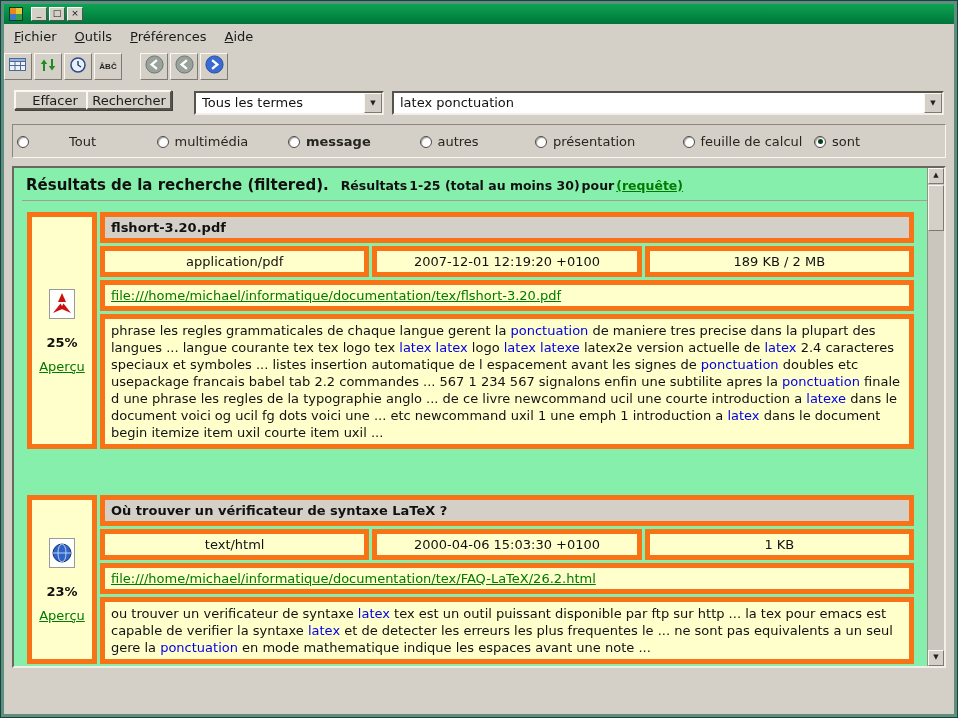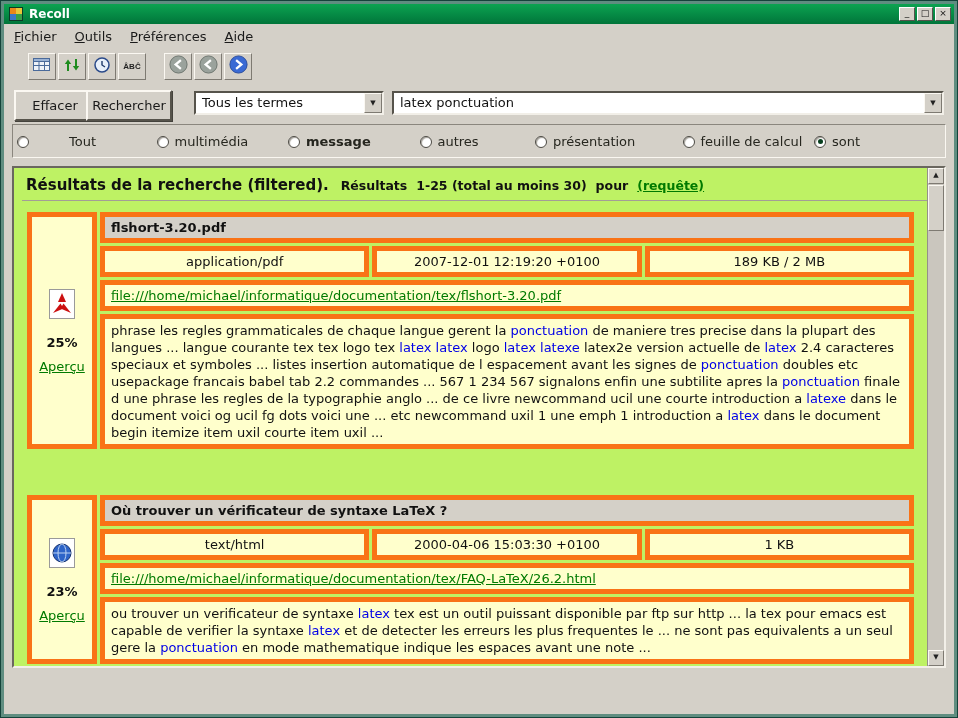--- a/index.html
+++ b/index.html
@@ -20,29 +20,29 @@
   .tb-ctrl { width:16px; height:14px; background:#d4d0c8; border:1px solid; border-color:#ffffff #55524c #55524c #ffffff;
     margin-left:2px; font-size:9px; line-height:11px; text-align:center; color:#111; cursor:pointer; }
 
   
   .menubar { position:absolute; top:20px; left:0; right:0; height:24px; display:flex; align-items:center;
     padding:0 10px; gap:18px; font-size:13px; color:#1a1a1a; }
   .menu-item { cursor:pointer; }
   .menu-item .accel { text-decoration:underline; }
 
   
-  .toolbar { position:absolute; top:44px; left:0; right:0; height:36px; display:flex; align-items:center; padding:0 24px; gap:18px; }
+  .toolbar { position:absolute; top:44px; left:0; right:0; height:36px; display:flex; align-items:center; padding:0 0; gap:18px; }
   .tb-group { display:flex; gap:2px; }
   .tb-btn { width:28px; height:27px; background:#d4d0c8; border:1px solid; border-color:#fbf8f2 #7e7a72 #7e7a72 #fbf8f2;
     display:flex; align-items:center; justify-content:center; cursor:pointer; padding:0; }
   .abc { font-size:8px; font-weight:bold; color:#222; letter-spacing:0; }
 
   
   .searchrow { position:absolute; top:82px; left:0; right:0; height:32px; }
-  .push-btn { position:absolute; top:4px; height:31px; background:#d4d0c8; border:2px solid;
+  .push-btn { position:absolute; top:4px; height:20px; background:#d4d0c8; border:2px solid;
     border-color:#fbf8f2 #56534b #56534b #fbf8f2; box-shadow:1px 1px 0 #44423c;
     font-size:13px; color:#1a1a1a; text-align:center; font-family:inherit; cursor:pointer; }
   #clear-btn { left:10px; width:82px; }
   #search-btn { left:82px; width:86px; }
   .combo { position:absolute; top:5px; height:24px; background:#fff; border:2px solid;
     border-color:#56534b #f2efe8 #f2efe8 #56534b; font-size:13px; color:#111; cursor:pointer; }
   #term-combo { left:190px; width:190px; }
   #query-combo { left:388px; right:10px; }
   .combo-val { padding:2px 22px 0 6px; white-space:nowrap; overflow:hidden; }
   .combo-arrow { position:absolute; top:0; right:0; bottom:0; width:18px; background:#d4d0c8;
@@ -50,26 +50,26 @@
 
   
   .filter-panel { position:absolute; top:120px; left:8px; right:8px; height:34px;
     border:1px solid; border-color:#8a867e #faf7f1 #faf7f1 #8a867e; }
   .radio-item { position:absolute; top:9px; display:flex; align-items:center; gap:6px; font-size:13px; color:#26261f; cursor:pointer; }
   .radio { width:12px; height:12px; border-radius:50%; background:#fff; border:1px solid #4c4a44;
     box-shadow:inset 1px 1px 1px #a6a29a; position:relative; flex:0 0 auto; }
   .radio.checked::after { content:""; position:absolute; left:2.5px; top:2.5px; width:5px; height:5px; border-radius:50%; background:#083f1e; }
 
   
-  .results-pane { position:absolute; top:162px; left:8px; right:8px; height:502px; background:#bef264;
+  .results-pane { position:absolute; top:162px; left:8px; right:8px; height:502px; background:#86efac;
     border:2px solid; border-color:#6a675f #f2efe8 #f2efe8 #6a675f; }
   .results-content { position:absolute; left:0; top:0; right:17px; bottom:0; overflow:hidden; padding:6px 0 0 8px; }
   .res-head { display:flex; align-items:baseline; gap:12px; padding:2px 4px 6px 4px; color:#111; }
   .res-title { font-weight:bold; font-size:15px; white-space:nowrap; }
-  .res-sum { font-size:12.5px; font-weight:bold; display:flex; gap:9px; align-items:baseline; white-space:nowrap; }
+  .res-sum { font-size:12.5px; font-weight:bold; display:flex; gap:2px; align-items:baseline; white-space:nowrap; }
   .glink { color:var(--glink,#007a00); text-decoration:underline; cursor:pointer; }
   .res-hr { border-top:1px solid #a39f96; }
 
   .result-table { border-collapse:separate; border-spacing:3px; width:calc(100% - 12px);
     margin:8px 8px 0 2px; table-layout:fixed; }
   .result-table + .result-table { margin-top:40px; }
   .result-table td { border:5px solid #f97316; background:var(--cardbg,#ffffcc); font-size:13px; color:#111;
     padding:3px 6px; overflow:hidden; }
   col.c-icon { width:70px; }
   .r-icon-cell { text-align:center; vertical-align:middle; }
@@ -96,21 +96,20 @@
 <div class="window">
   <div class="win-content">
 
     <div class="titlebar">
       <span class="app-icon">
           <i></i>
           <i></i>
           <i></i>
           <i></i>
         </span>
-      <span class="title-text">Recoll</span>
       <span class="tb-ctrl">_</span>
       <span class="tb-ctrl">□</span>
       <span class="tb-ctrl">×</span>
     </div>
 
     <div class="menubar" id="menubar">
         <span class="menu-item"><span class="accel">F</span><span>ichier</span></span>
         <span class="menu-item"><span class="accel">O</span><span>utils</span></span>
         <span class="menu-item"><span class="accel">P</span><span>références</span></span>
         <span class="menu-item"><span class="accel">A</span><span>ide</span></span>

